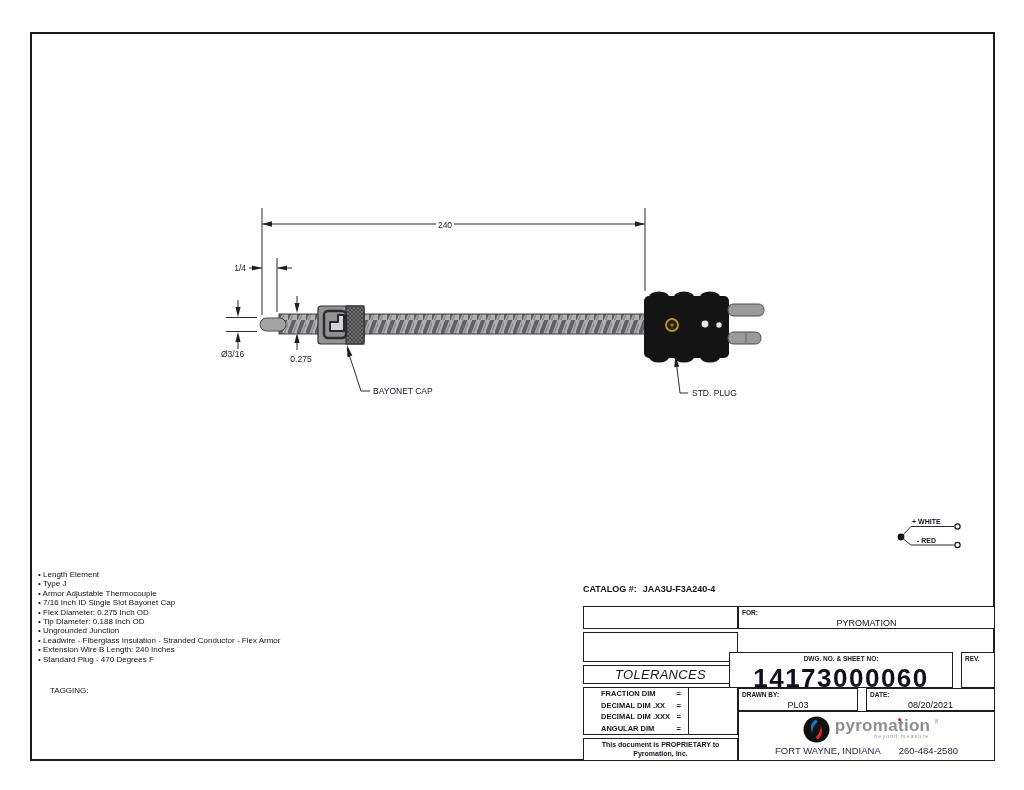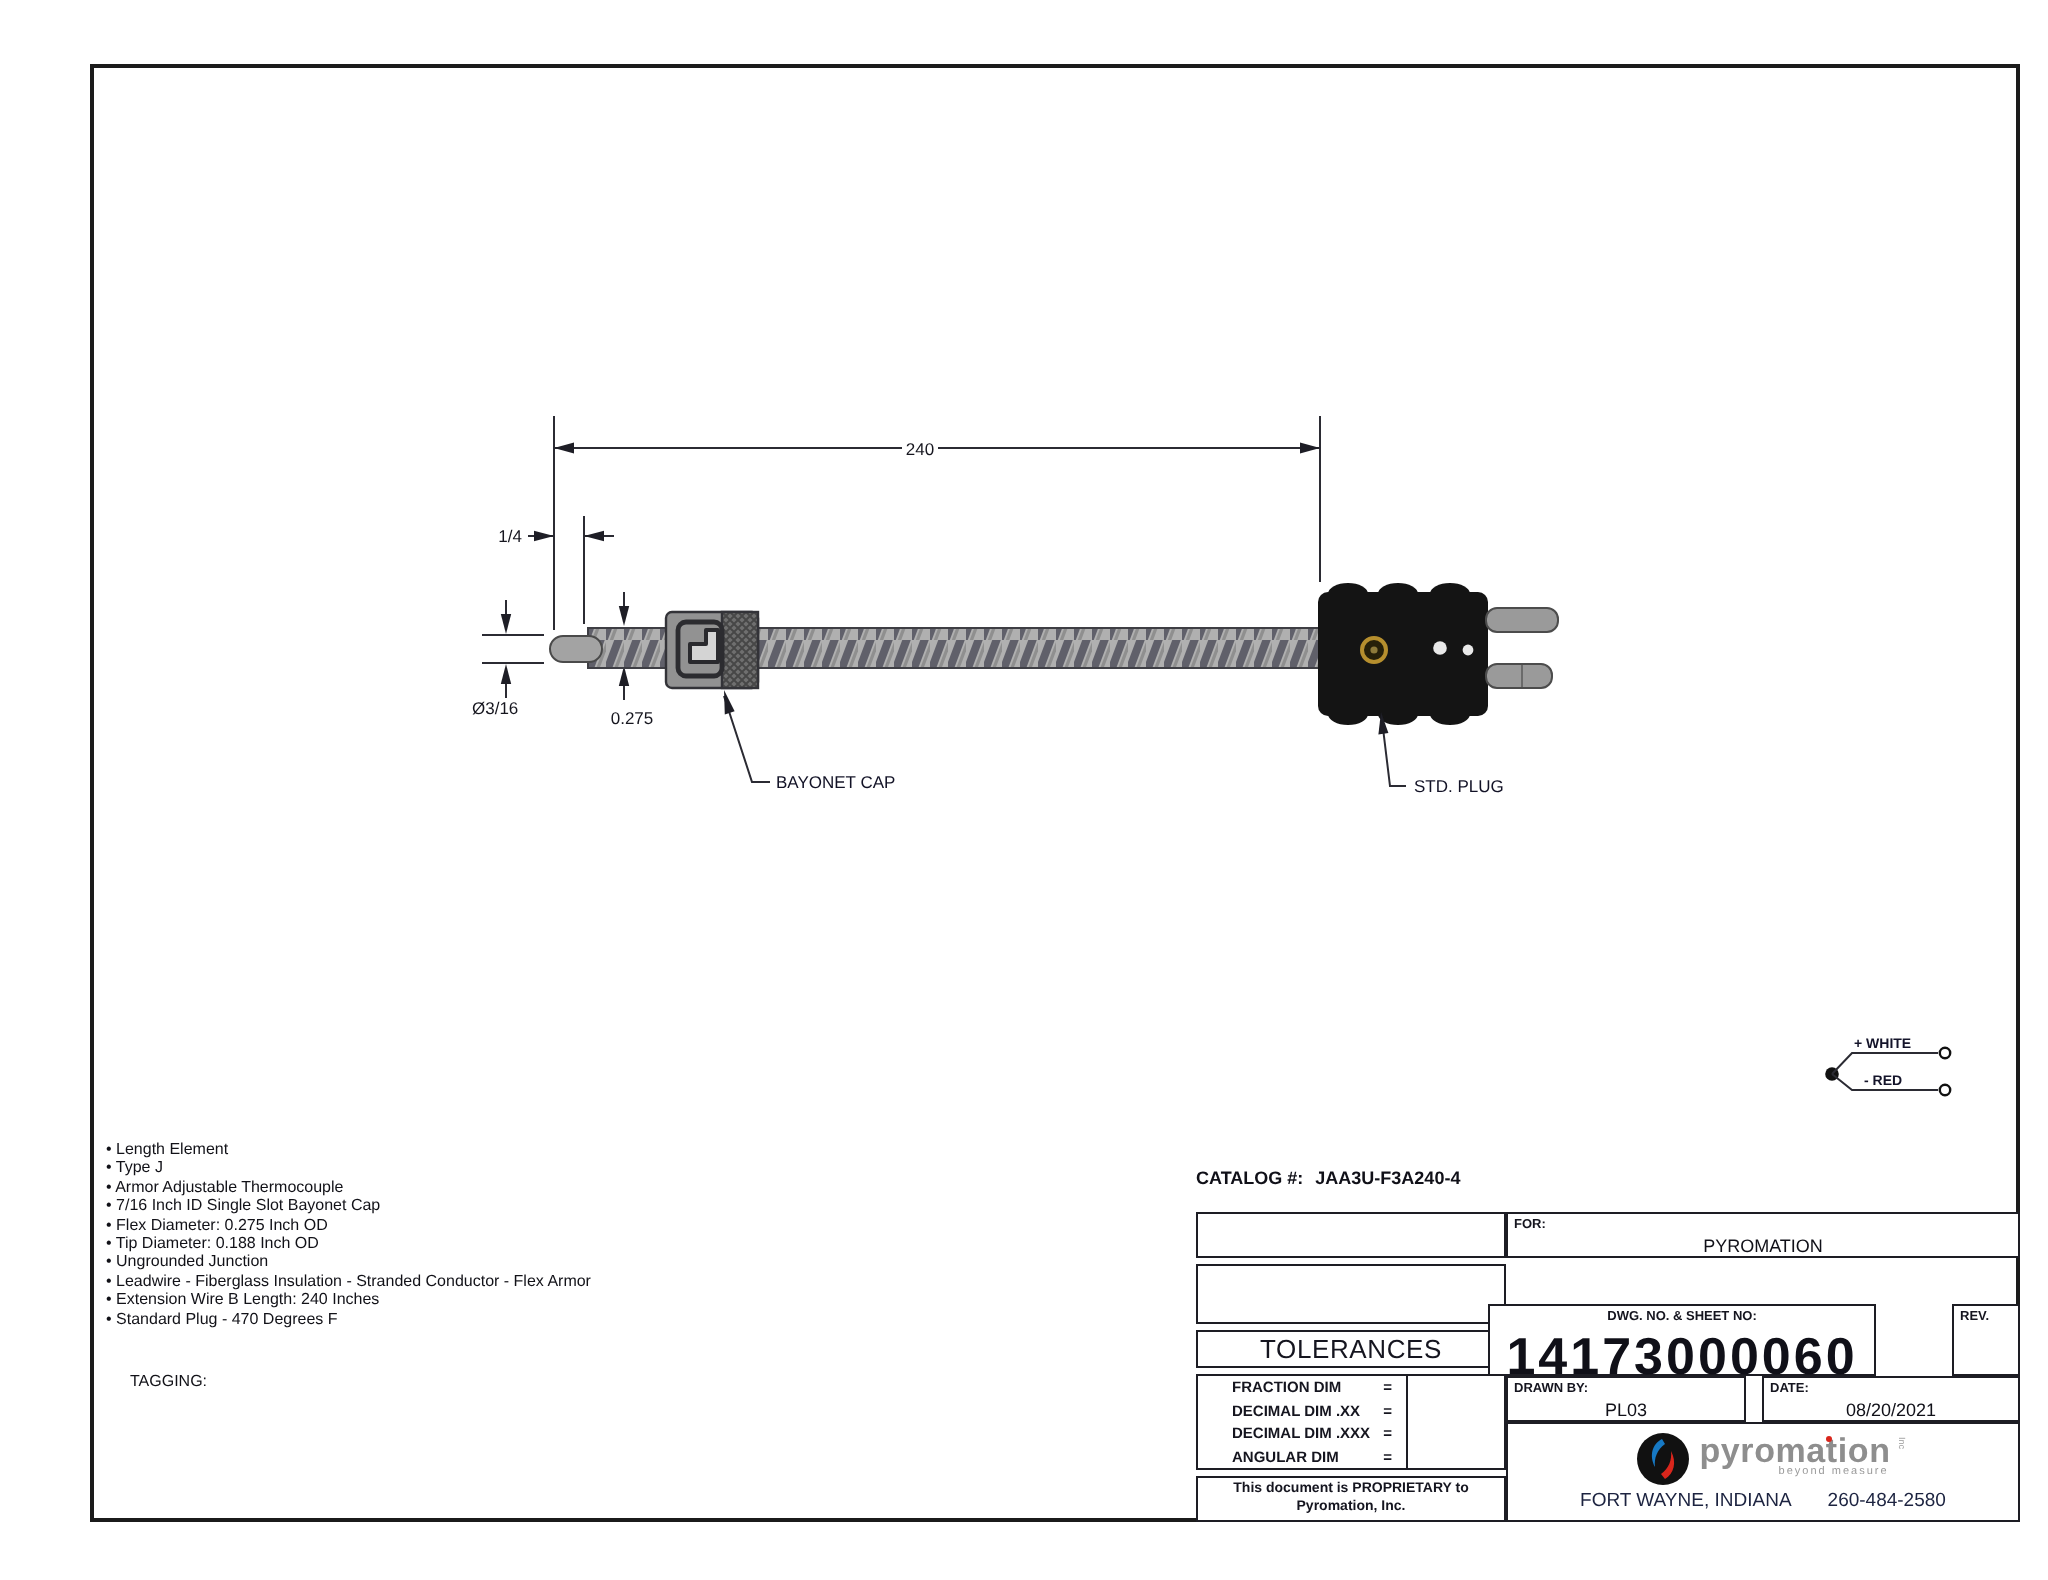--- a/index.html
+++ b/index.html
@@ -1,18 +1,18 @@
 <!DOCTYPE html>
 <html><head>
 <meta charset="utf-8">
 <style>
   * { margin:0; padding:0; box-sizing:border-box; }
   html,body { background:#ffffff; }
   body { width:1024px; height:790px; font-family:"Liberation Sans", sans-serif; position:relative; overflow:hidden; }
-  .sheet { position:absolute; inset:0; background:#fff;margin-left:15px; }
+  .sheet { position:absolute; inset:0; background:#fff; }
   .frame { position:absolute; left:30px; top:32px; width:965px; height:729px; border:2px solid #1b1b1b; }
   svg.drawing { position:absolute; left:0; top:0; }
   svg .thin { stroke:#2b2b33; stroke-width:1; fill:none; }
   svg .arrow { fill:#1e1e26; stroke:none; }
   svg text.dim { font:8.5px "Liberation Sans", sans-serif; fill:#16161f; }
   svg text.lbl { font:8.5px "Liberation Sans", sans-serif; fill:#121226; }
   svg text.wire { font:bold 7px "Liberation Sans", sans-serif; fill:#14142a; }
 
   .bullets { position:absolute; left:38px; top:570px; font-size:8px; line-height:9.4px; color:#121218; white-space:nowrap; }
   .bullets div::before { content:"•  "; font-size:8px; }
@@ -171,21 +171,21 @@
     <div>Standard Plug - 470 Degrees F</div>
   </div>
   <div class="tagging">TAGGING:</div>
 
   <div class="catalog">
     <span>CATALOG #:</span><span>JAA3U-F3A240-4</span>
   </div>
 
   <div class="tb" style="left:583px; top:606px; width:155px; height:23px;"></div>
   <div class="tb" style="left:583px; top:632px; width:155px; height:30px;"></div>
-  <div class="tb tol-title" style="left:583px; top:665px; width:155px; height:19px;">
+  <div class="tb tol-title" style="left:583px; top:665px; width:155px; height:19px;font-style:italic;">
     <span>TOLERANCES</span>
   </div>
   <div class="tb tol-rows" style="left:583px; top:687px; width:155px; height:48px;">
     <div class="tol-divider"></div>
     <div class="tol-row">
       <span>FRACTION DIM</span>
       <span class="tol-eq" style="right:56px;">=</span>
     </div>
     <div class="tol-row">
       <span>DECIMAL DIM .XX</span>
@@ -206,21 +206,21 @@
   </div>
 
   <div class="tb" style="left:738px; top:606px; width:257px; height:23px;">
     <span class="cell-label">FOR:</span>
     <div class="cell-value val-9">PYROMATION</div>
   </div>
   <div class="tb" style="left:738px; top:652px; width:33px; height:36px;">
     <span class="cell-label">SIZE:</span>
     <div class="cell-value big-A">A</div>
   </div>
-  <div class="tb" style="left:729px; top:652px; width:194px; height:36px;">
+  <div class="tb" style="left:729px; top:652px; width:224px; height:36px;">
     <div class="dwg-label">DWG. NO. &amp; SHEET NO:</div>
     <div class="cell-value big-dwg">14173000060</div>
   </div>
   <div class="tb" style="left:961px; top:652px; width:34px; height:36px;">
     <span class="cell-label">REV.</span>
   </div>
   <div class="tb" style="left:738px; top:688px; width:120px; height:23px;">
     <span class="cell-label">DRAWN BY:</span>
     <div class="cell-value val-9">PL03</div>
   </div>

